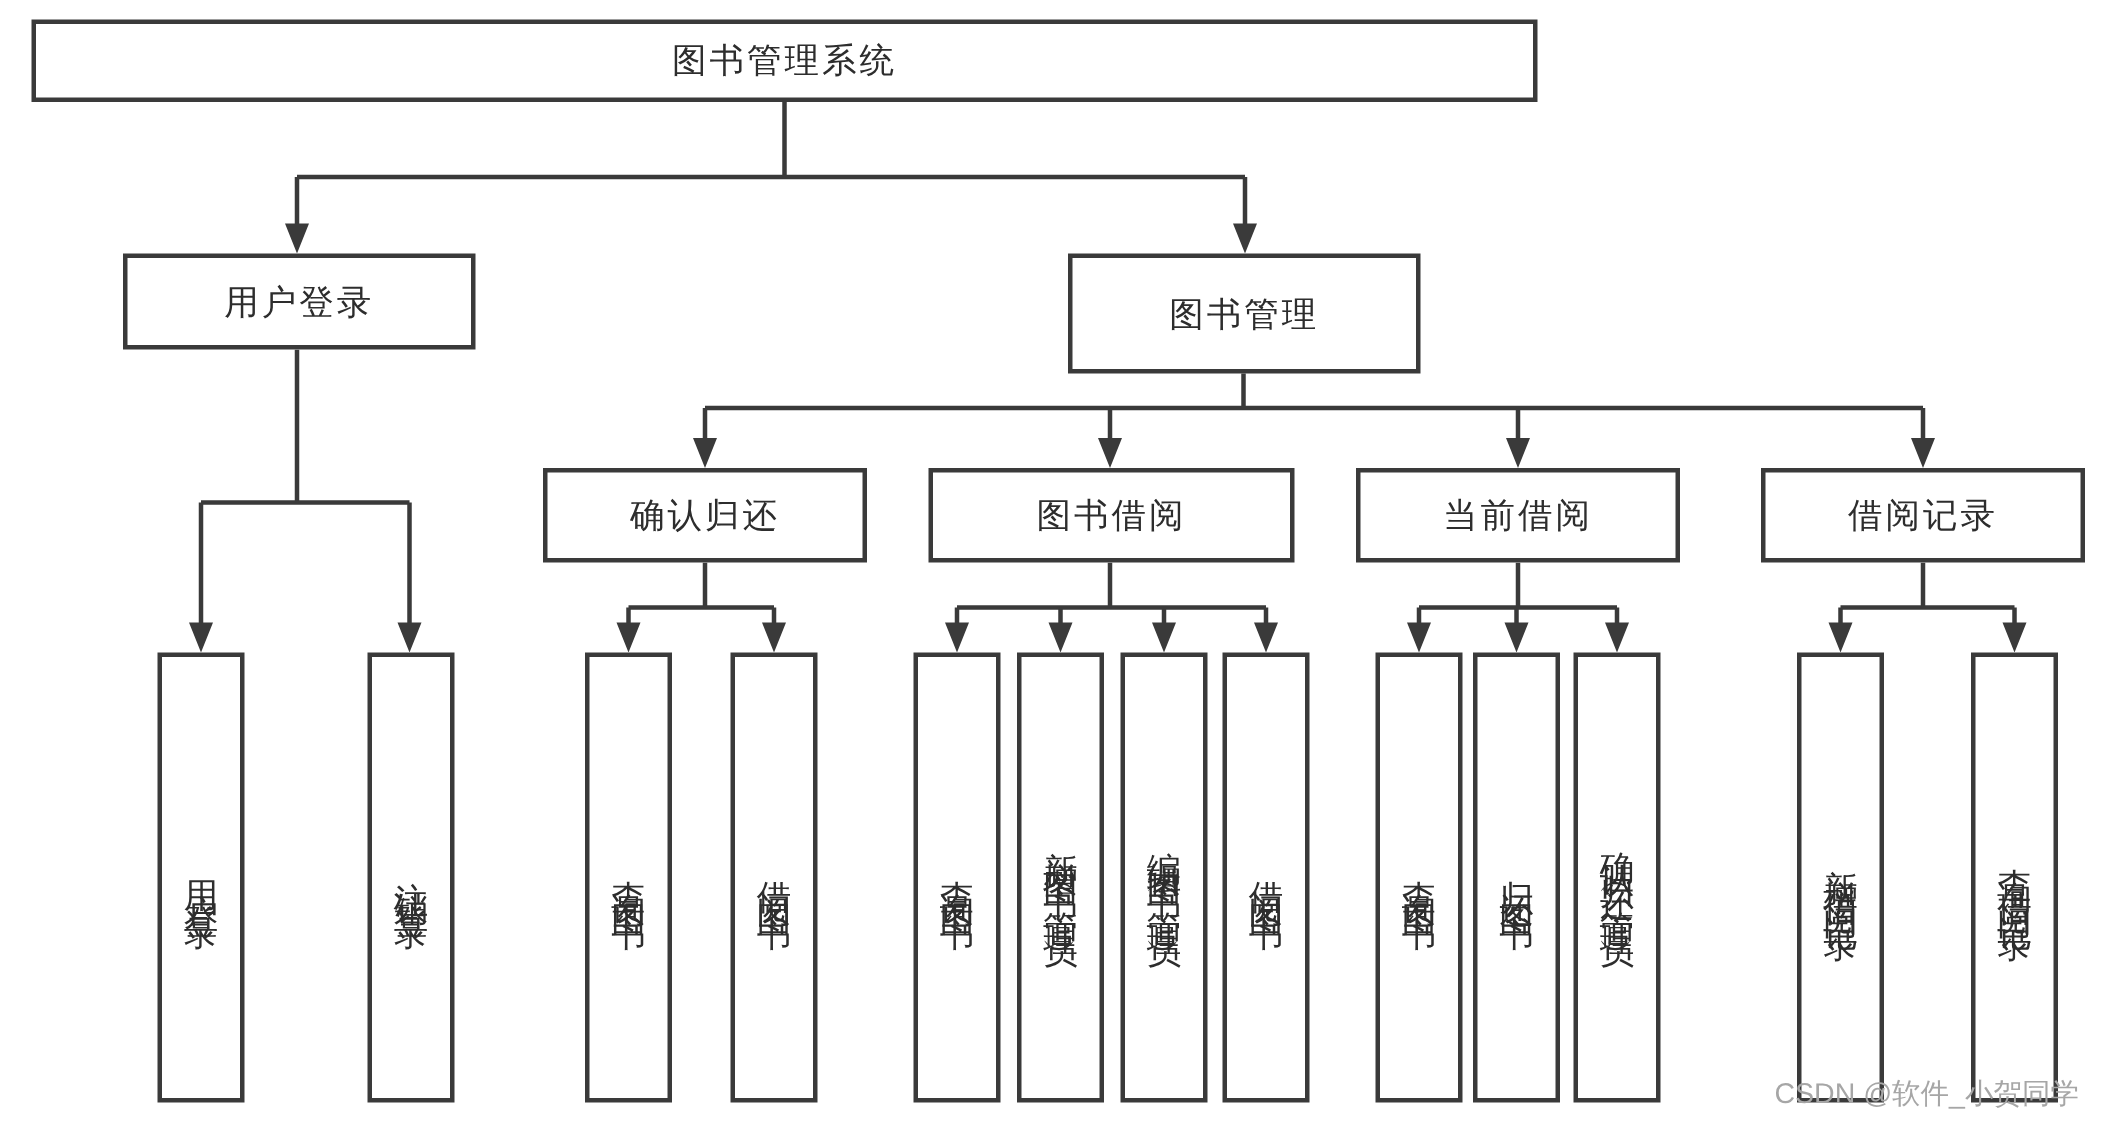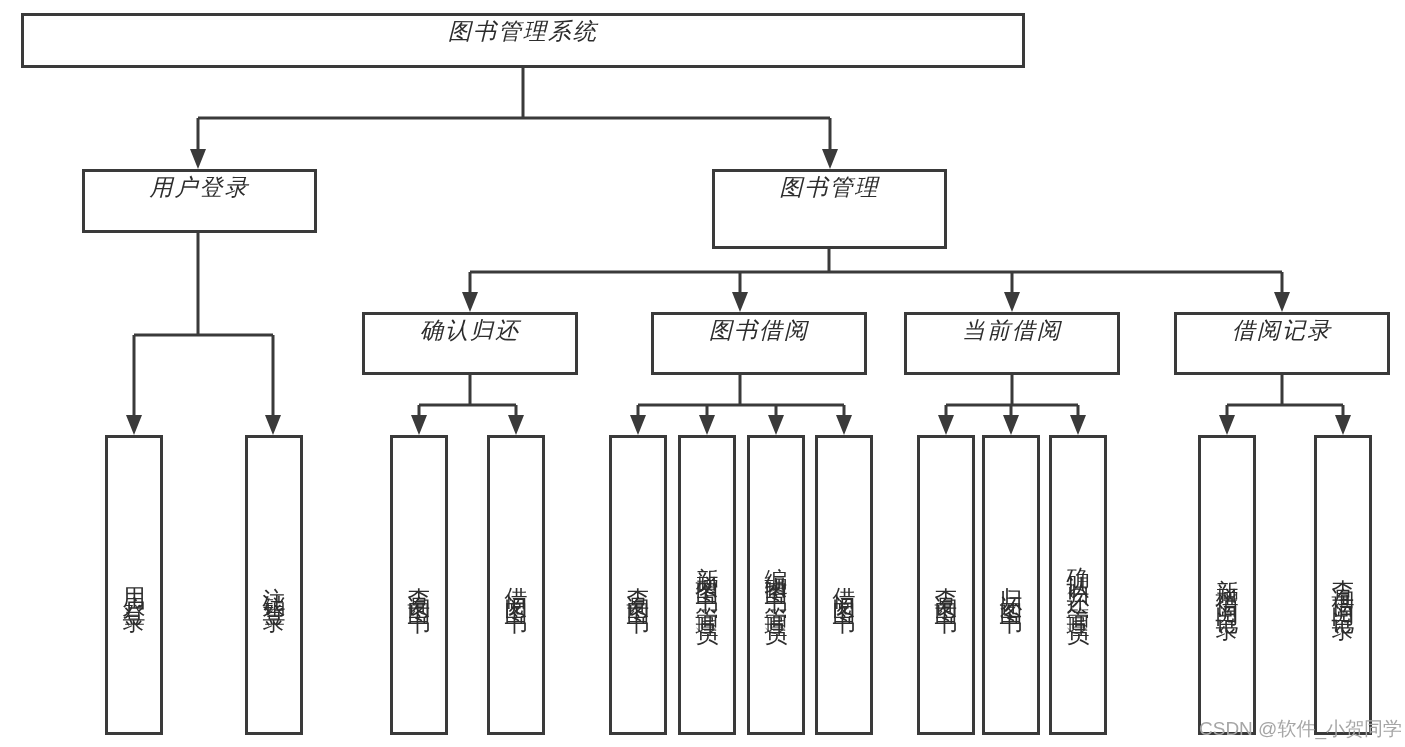--- a/index.html
+++ b/index.html
@@ -21,27 +21,26 @@
     top: 0;
     width: 1405px;
     height: 747px;
   }
   .node {
     position: absolute;
     box-sizing: border-box;
     background: #ffffff;
     border: 3px solid #3a3a3a;
     display: flex;
-    align-items: flex-start;
+    align-items: center;
     justify-content: center;
     font-size: 23px;
     letter-spacing: 2px;
     color: #2d2d2d;
     white-space: nowrap;
-    font-style: italic;
   }
   .leaf {
     position: absolute;
     box-sizing: border-box;
     background: #ffffff;
     border: 3px solid #3a3a3a;
     top: 435px;
     width: 58px;
     height: 300px;
     display: flex;
@@ -56,21 +55,20 @@
     color: #2d2d2d;
     line-height: 1;
   }
   .watermark {
     position: absolute;
     left: 1183px;
     top: 716px;
     font-size: 19px;
     color: #a6a6a6;
     white-space: nowrap;
-    margin-left: 16px;
   }
 </style>
 </head>
 <body>
 
 <div class="canvas">
 
   <svg class="connectors" viewBox="0 0 1405 747" xmlns="http://www.w3.org/2000/svg">
     <path fill="none" stroke="#3a3a3a" stroke-width="3" d="
       M523 68 V118 M198 118 H830 M198 118 V152 M830 118 V152
@@ -100,21 +98,21 @@
   <div class="node" style="left:82px;top:169px;width:235px;height:64px">
     <span>用户登录</span>
   </div>
   <div class="node" style="left:712px;top:169px;width:235px;height:80px">
     <span>图书管理</span>
   </div>
 
   <div class="node" style="left:362px;top:312px;width:216px;height:63px">
     <span>确认归还</span>
   </div>
-  <div class="node" style="left:651px;top:312px;width:216px;height:63px">
+  <div class="node" style="left:619px;top:312px;width:244px;height:63px">
     <span>图书借阅</span>
   </div>
   <div class="node" style="left:904px;top:312px;width:216px;height:63px">
     <span>当前借阅</span>
   </div>
   <div class="node" style="left:1174px;top:312px;width:216px;height:63px">
     <span>借阅记录</span>
   </div>
 
   <div class="leaf" style="left:105px">

